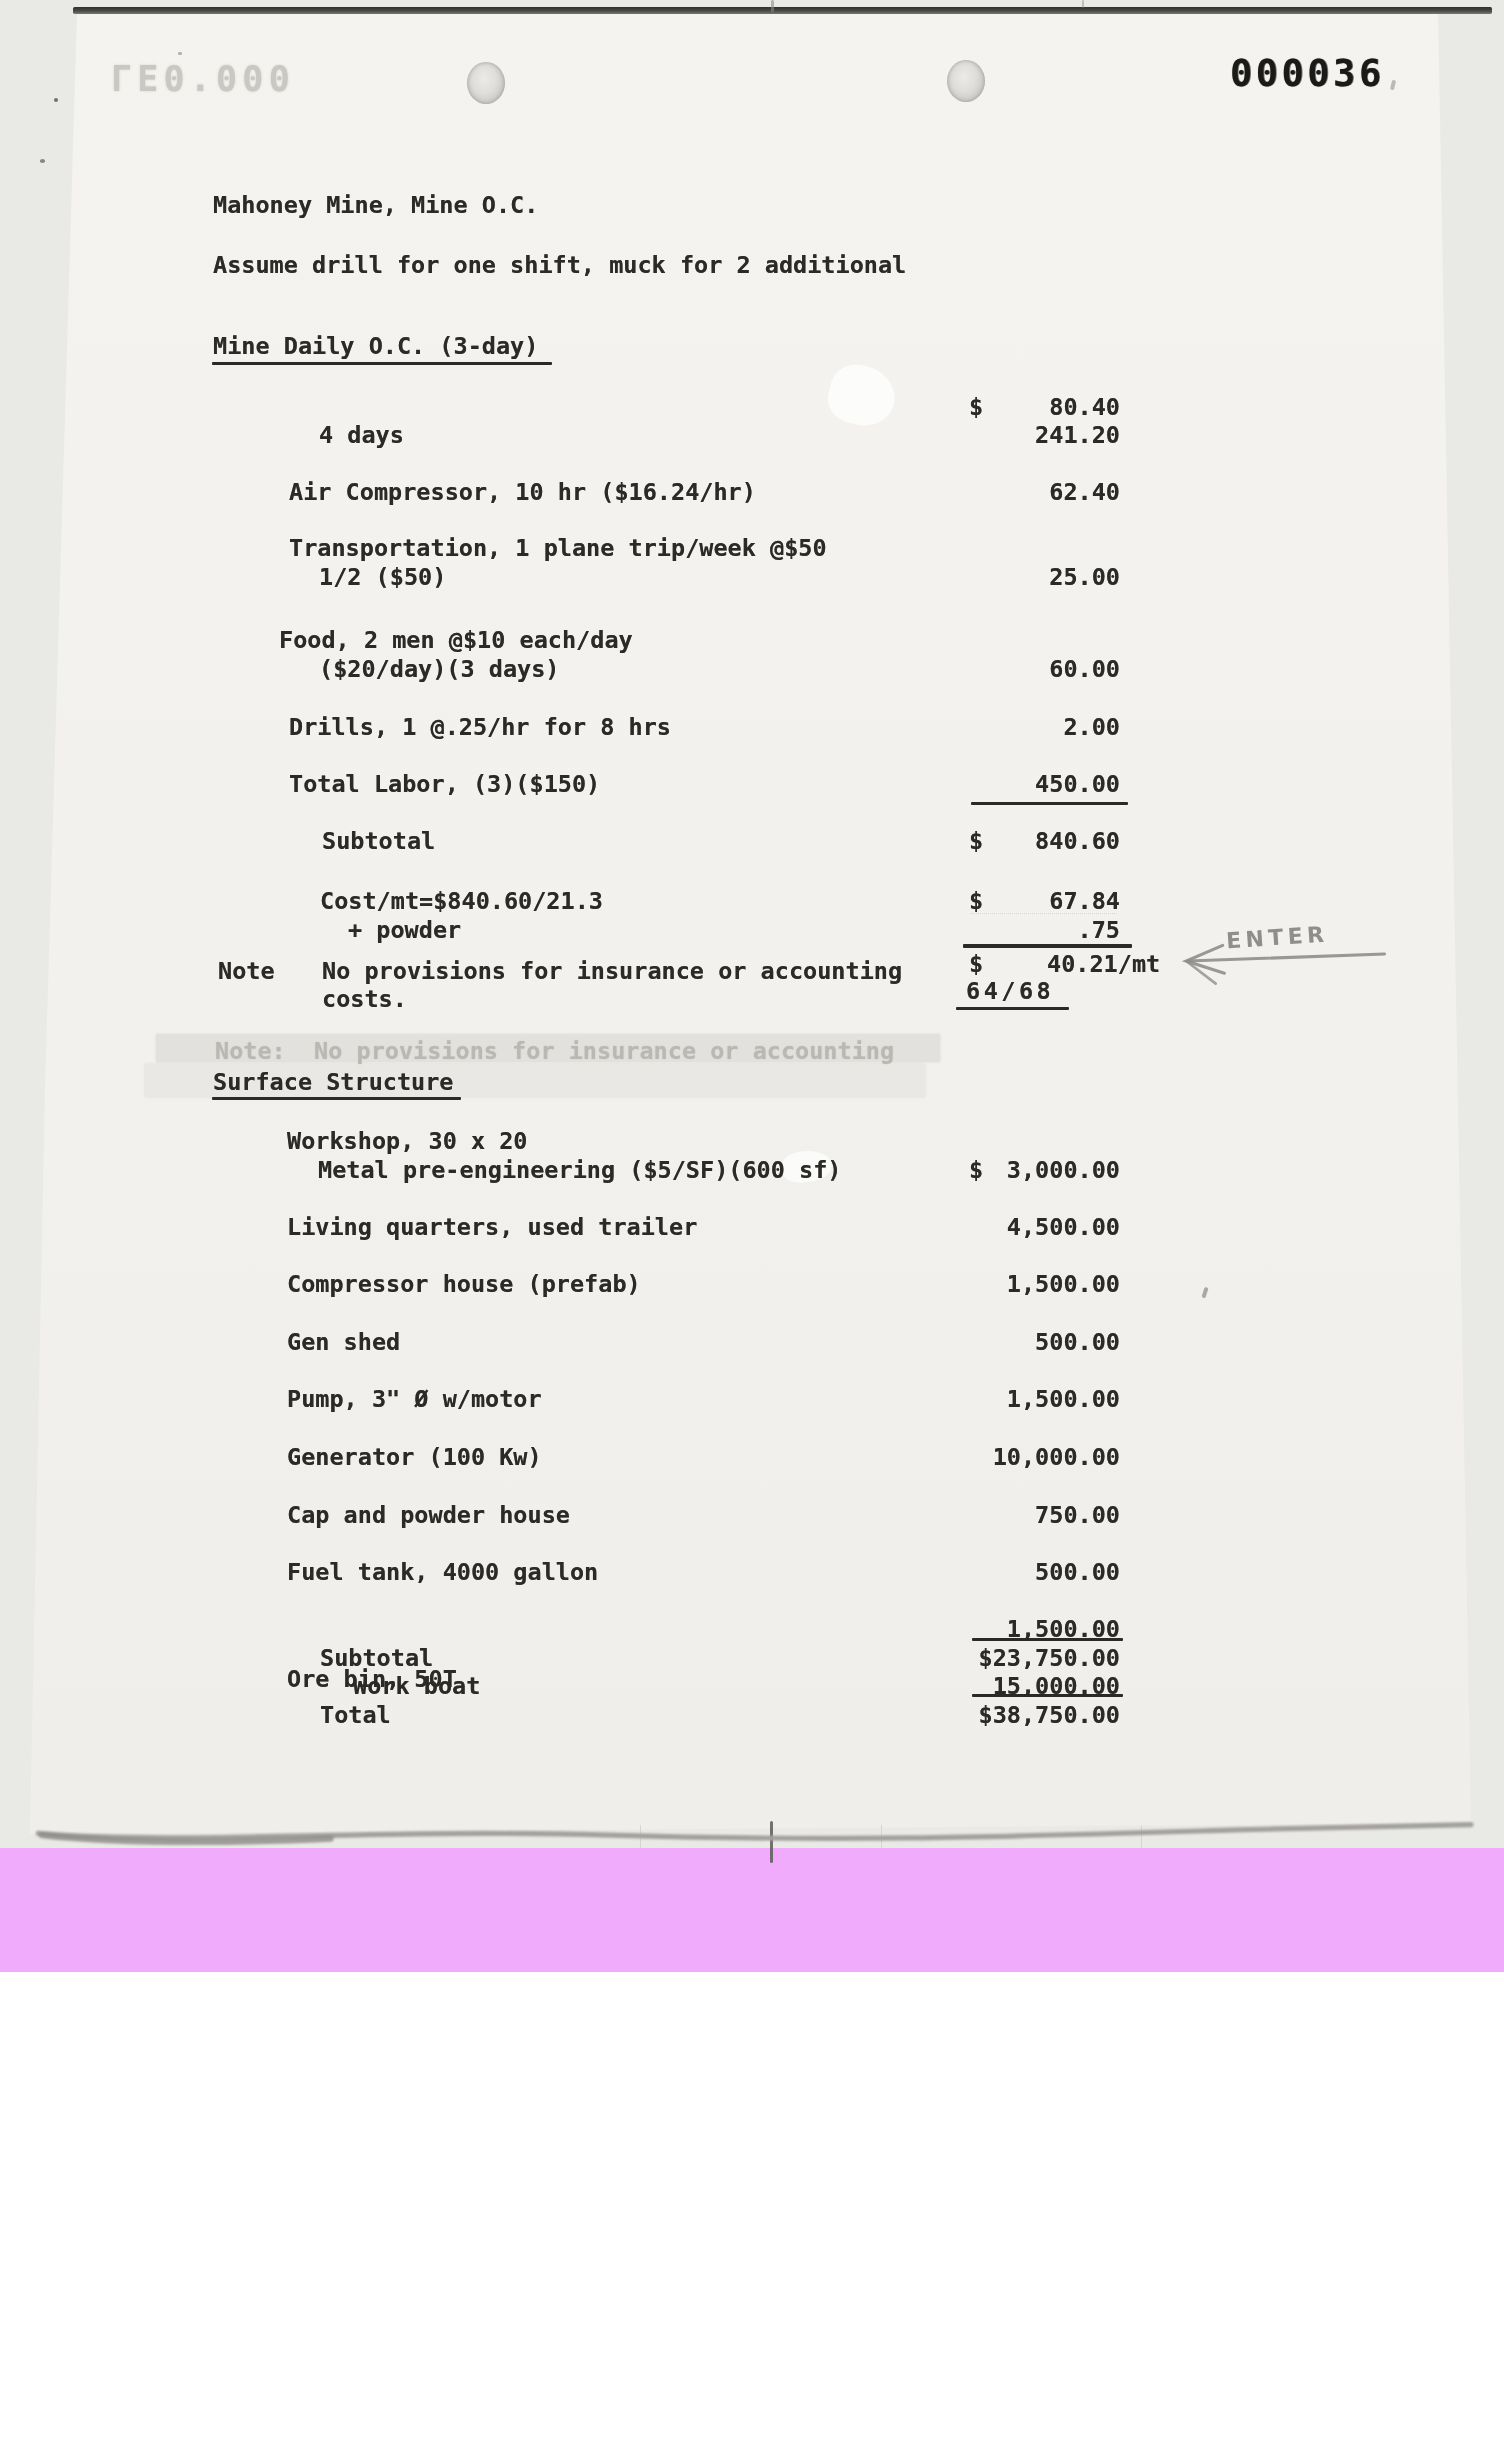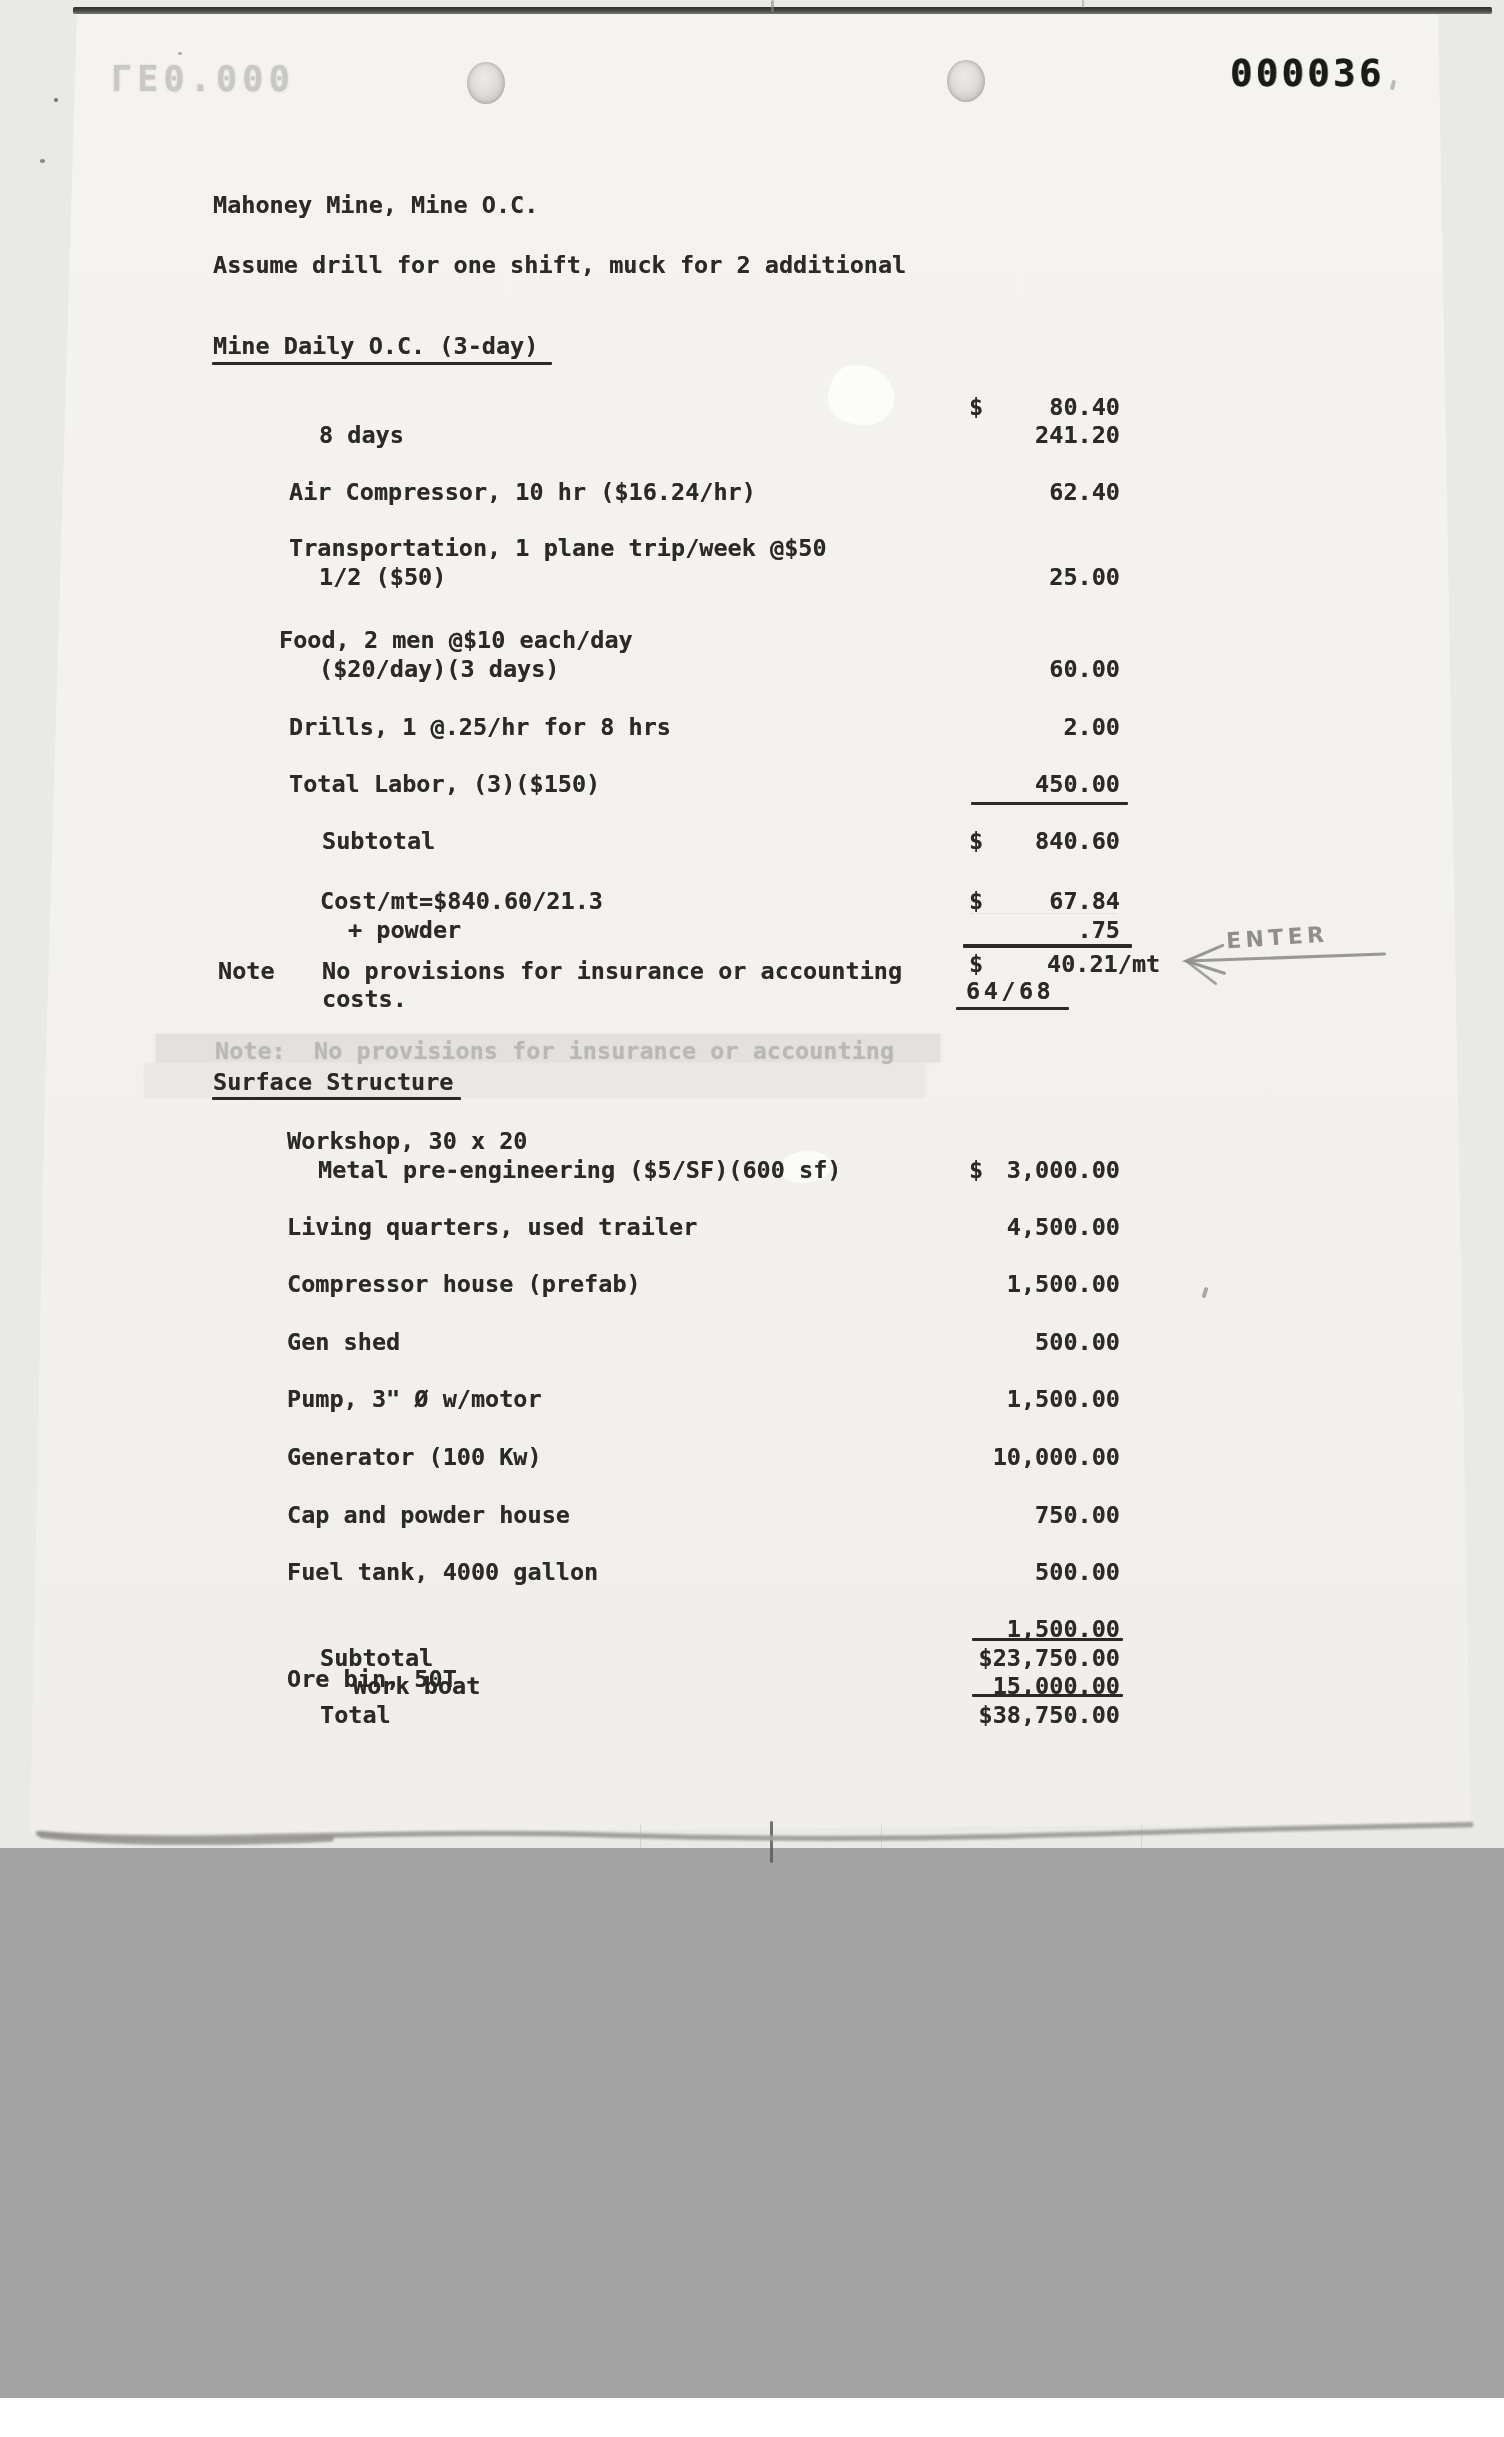--- a/index.html
+++ b/index.html
@@ -1,16 +1,16 @@
 <!DOCTYPE html>
 <html style="font-size:14px"><head>
 <meta charset="utf-8">
 <style>
   html,body{margin:0;padding:0;background:#ffffff;}
-  #canvas{position:relative;width:1504px;height:2398px;background:#a3a3a3;overflow:hidden;}
+  #canvas{position:relative;width:1504px;height:1972px;background:#f0abfc;overflow:hidden;}
   #scan{position:absolute;left:0;top:0;width:1504px;height:1848px;background:#e9e9e6;}
   #paper{position:absolute;left:0;top:0;width:1504px;height:1848px;
     background:linear-gradient(180deg,#f4f3f0 0%,#f2f1ee 55%,#efeeeb 100%);
     clip-path:polygon(77px 12.2px,1438px 7px,1471px 1823px,30px 1834px,45px 1088px);}
   #top-edge-line{position:absolute;left:73px;top:7px;width:1419px;height:7px;
     background:linear-gradient(180deg,#2e2e2c 0%,#4a4a48 55%,#787876 100%);border-radius:1.7px;}
   .hole{position:absolute;width:38px;height:42px;border-radius:50%;
     background:radial-gradient(ellipse at 45% 40%,#eceae6 0%,#e0deda 40%,#c8c6c2 78%,#d4d2ce 100%);
     box-shadow:inset 0 0 4.4px rgba(110,108,104,.55);}
   #hole-left{left:467px;top:62px;}
@@ -119,21 +119,21 @@
     <div class="bg-line" style="left:640px;top:1825px;height:22.6px;"></div>
     <div class="bg-line" style="left:881px;top:1825px;height:22.6px;"></div>
     <div class="bg-line" style="left:1141px;top:1825px;height:22.6px;"></div>
 
     <svg id="bottom-shadow" width="1504" height="61" viewBox="0 0 1728 70">
       <path d="M 44 36 C 220 50 420 30 700 38 S 1150 40 1420 32 L 1690 26" stroke="#a3a19d" stroke-width="6" fill="none" stroke-linecap="round"></path>
       <path d="M 48 38 C 140 48 250 48 380 42" stroke="#8e8c88" stroke-width="7" fill="none" stroke-linecap="round" opacity="0.8"></path>
     </svg>
       <div class="tw" style="left: 969px; top: 394px;">$</div>
       <div class="tw amt" style="top: 394px;">80.40</div>
-      <div class="tw" style="left: 319px; top: 422px;">8 days</div>
+      <div class="tw" style="left: 319px; top: 422px;">4 days</div>
       <div class="tw amt" style="top: 422px;">241.20</div>
       <div class="tw" style="left: 289px; top: 479px;">Air Compressor, 10 hr ($16.24/hr)</div>
       <div class="tw amt" style="top: 479px;">62.40</div>
       <div class="tw" style="left: 289px; top: 535px;">Transportation, 1 plane trip/week @$50</div>
       <div class="tw" style="left: 319px; top: 564px;">1/2 ($50)</div>
       <div class="tw amt" style="top: 564px;">25.00</div>
       <div class="tw" style="left: 279px; top: 627px;">Food, 2 men @$10 each/day</div>
       <div class="tw" style="left: 319px; top: 656px;">($20/day)(3 days)</div>
       <div class="tw amt" style="top: 656px;">60.00</div>
       <div class="tw" style="left: 289px; top: 714px;">Drills, 1 @.25/hr for 8 hrs</div>

